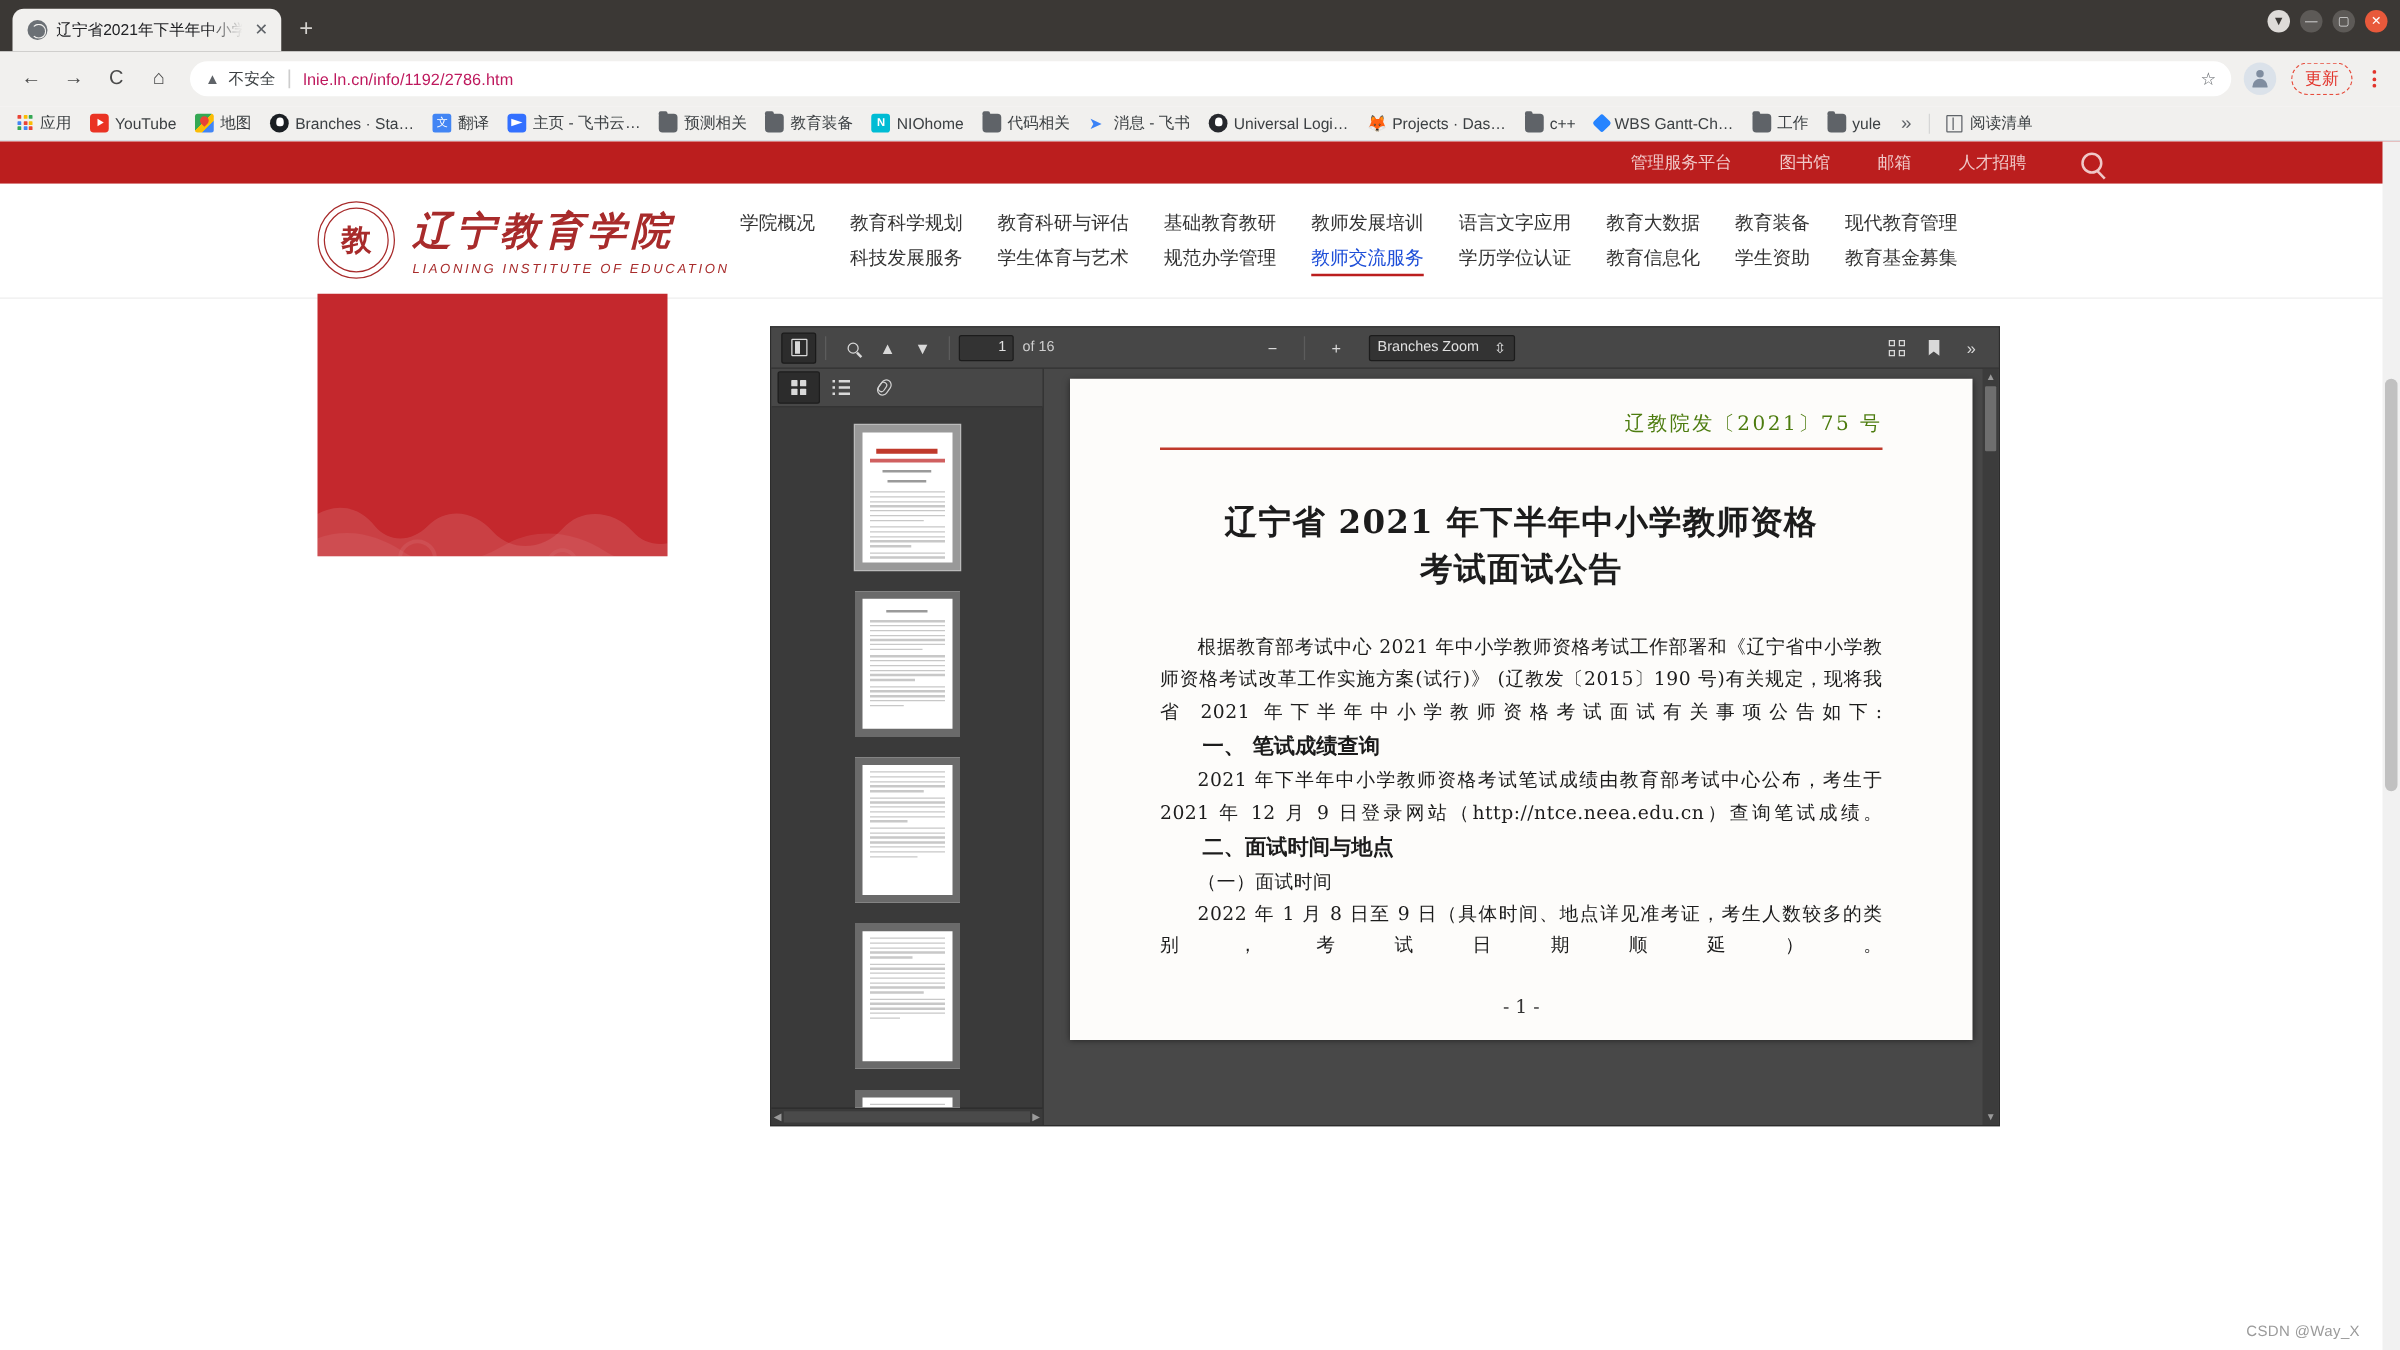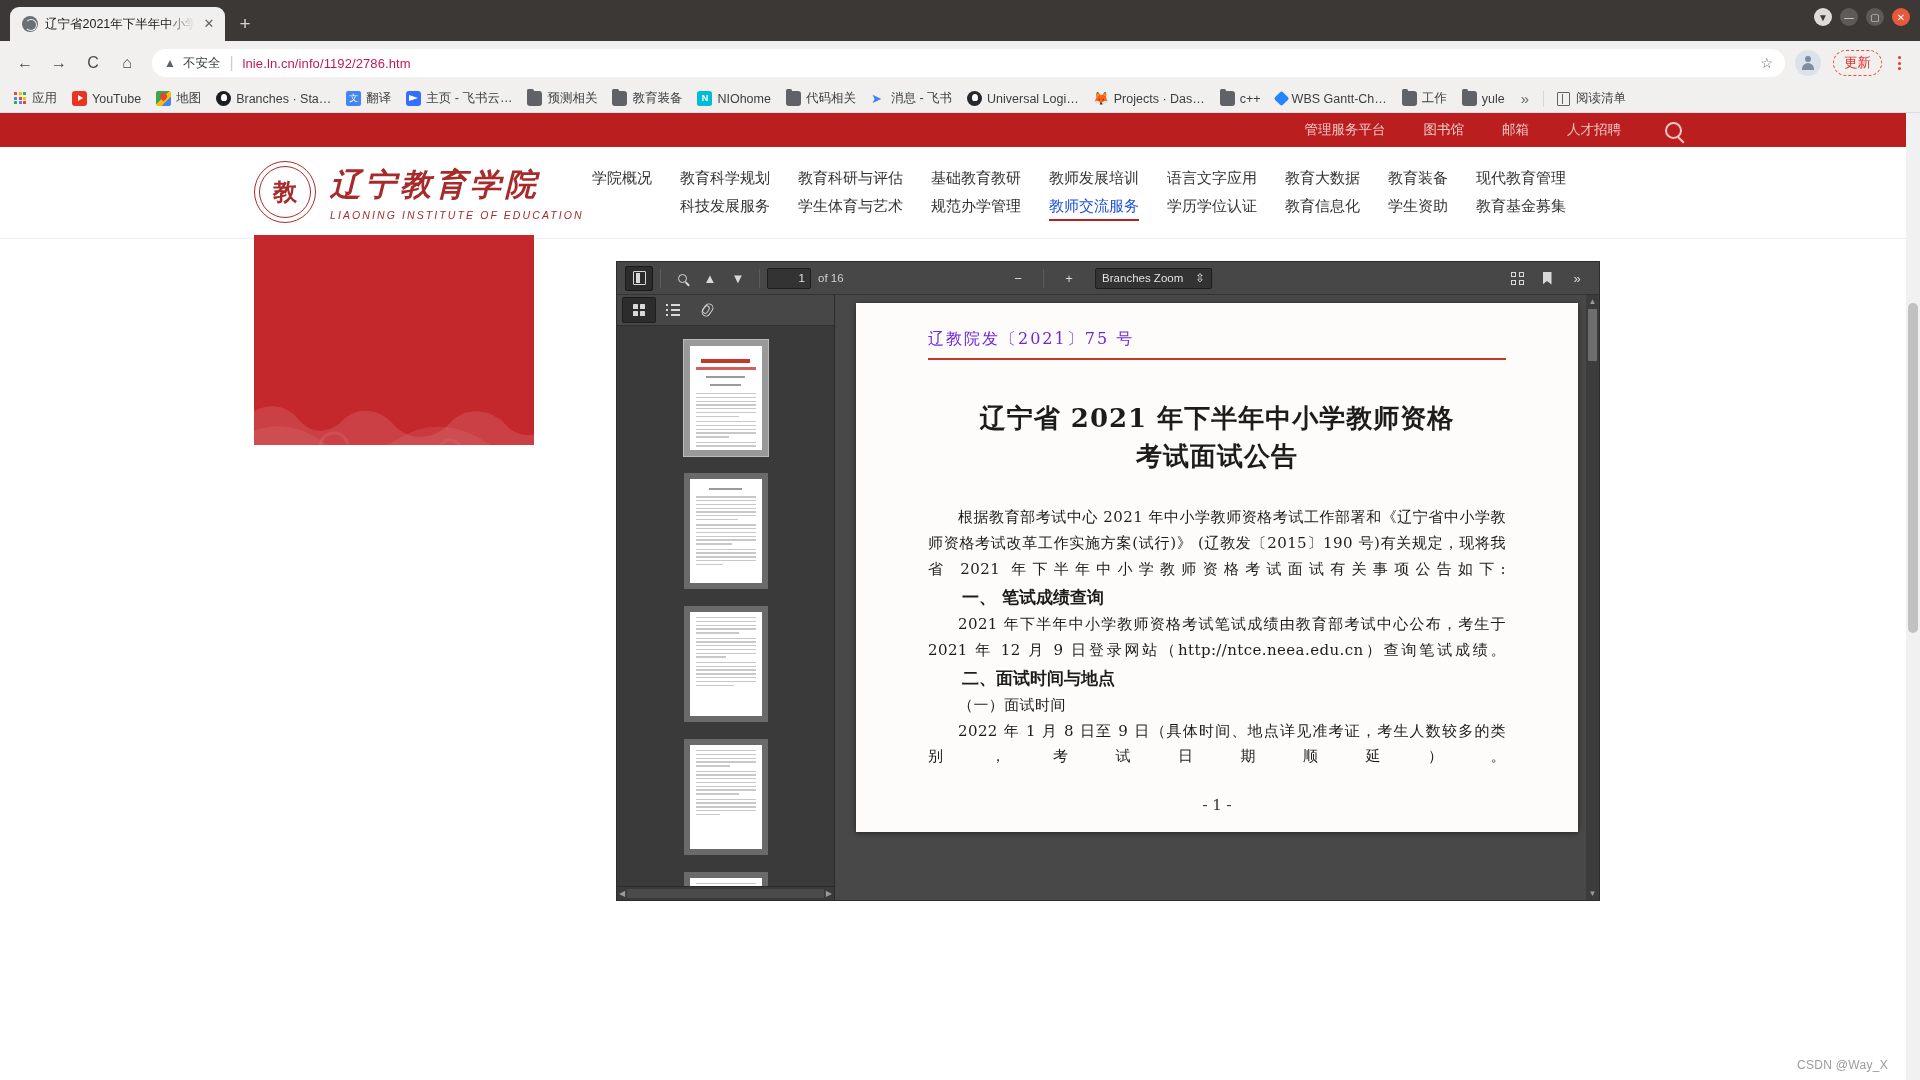--- a/index.html
+++ b/index.html
@@ -297,21 +297,21 @@
   }
   .hs-arrow { color: #9a9a9a; font-size: 8px; }
   .hs-track { flex: 1; height: 9px; background: #4a4a4a; margin: 0 2px; }
 
   .pdf-main { flex: 1; overflow: hidden; position: relative; background: #484848; display: flex; justify-content: center; }
   .pdf-page {
     width: 722px; background: #fdfcfa; margin-top: 8px; position: relative;
     box-shadow: 0 1px 5px rgba(0,0,0,.5); padding: 26px 72px 18px;
     font-family: "DejaVu Serif", serif; color: #1c1c1c;
   }
-  .doc-no { text-align: left; font-size: 16px; letter-spacing: 2px; color: #6d28d9; }
+  .doc-no { text-align: right; font-size: 16px; letter-spacing: 2px; color: #4d7c0f; }
   .doc-rule { height: 2px; background: #c0392b; margin: 8px 0 40px; }
   .doc-title {
     text-align: center; font-size: 26px; font-weight: bold; line-height: 1.45;
     letter-spacing: 1px; margin-bottom: 30px;
   }
   .doc-p {
     font-size: 15px; line-height: 1.72; text-align: justify; text-align-last: justify;
     text-indent: 2em; letter-spacing: .4px;
   }
   .doc-p.nojust { text-align-last: left; }

